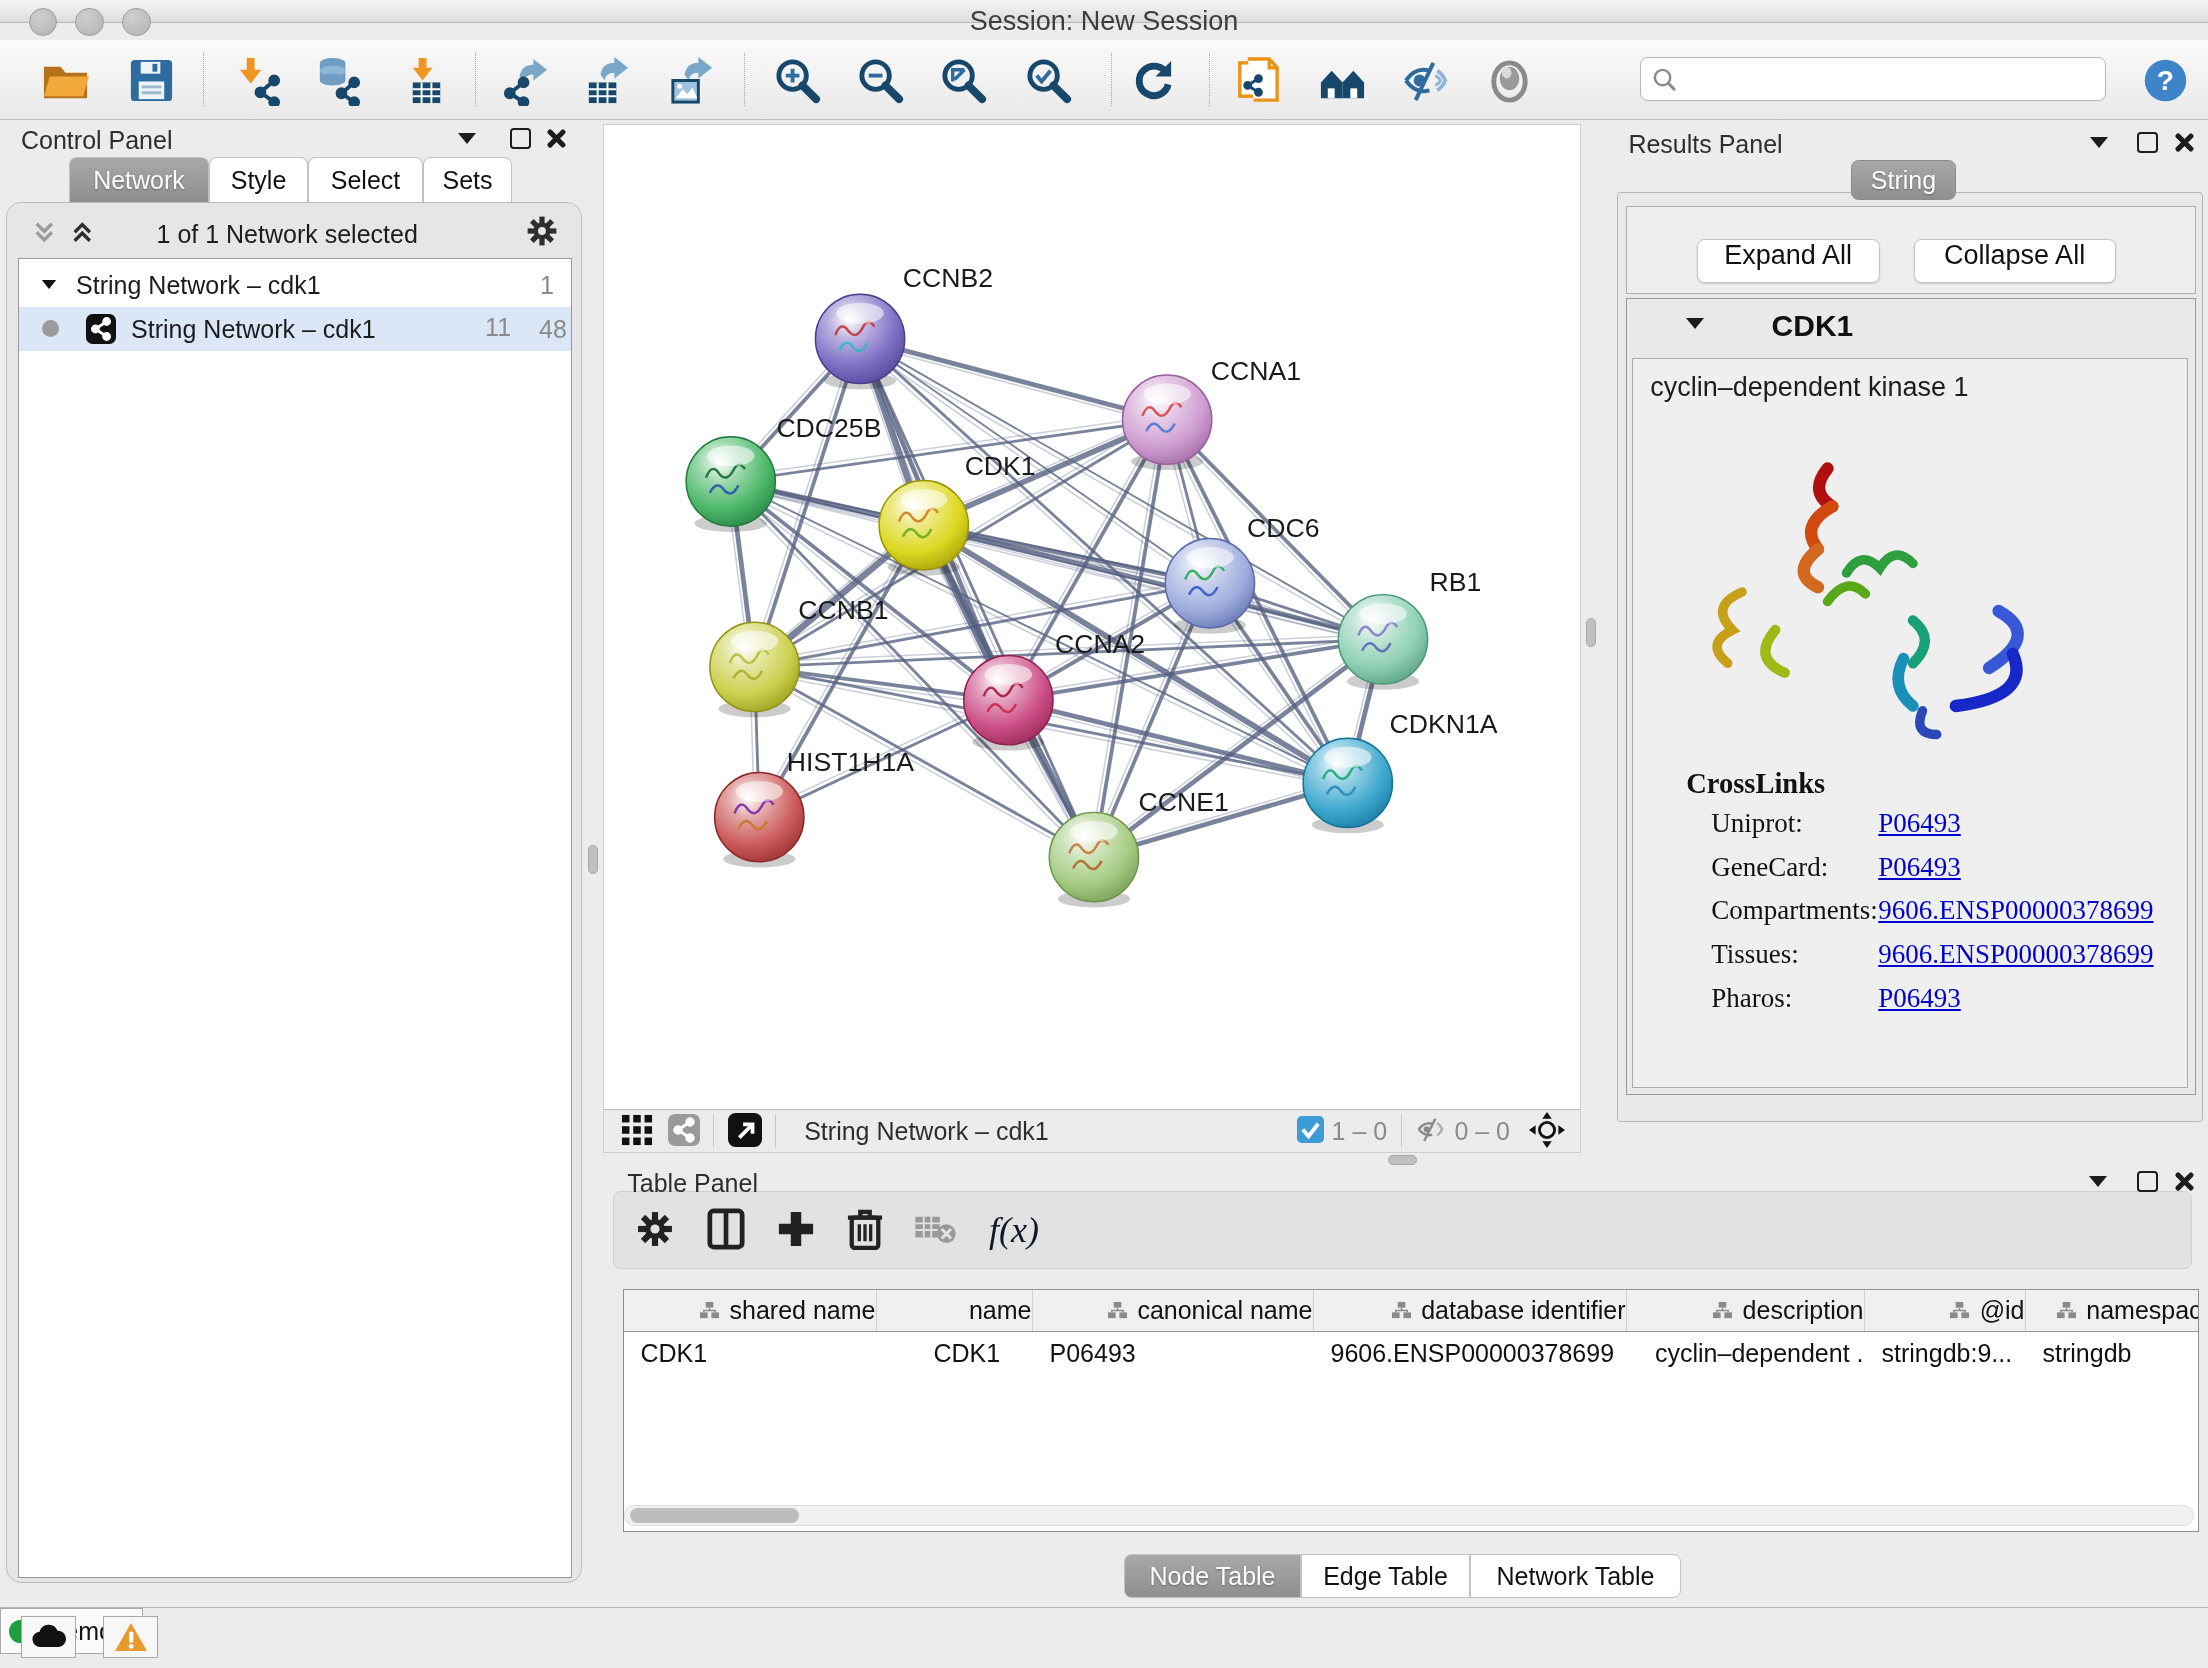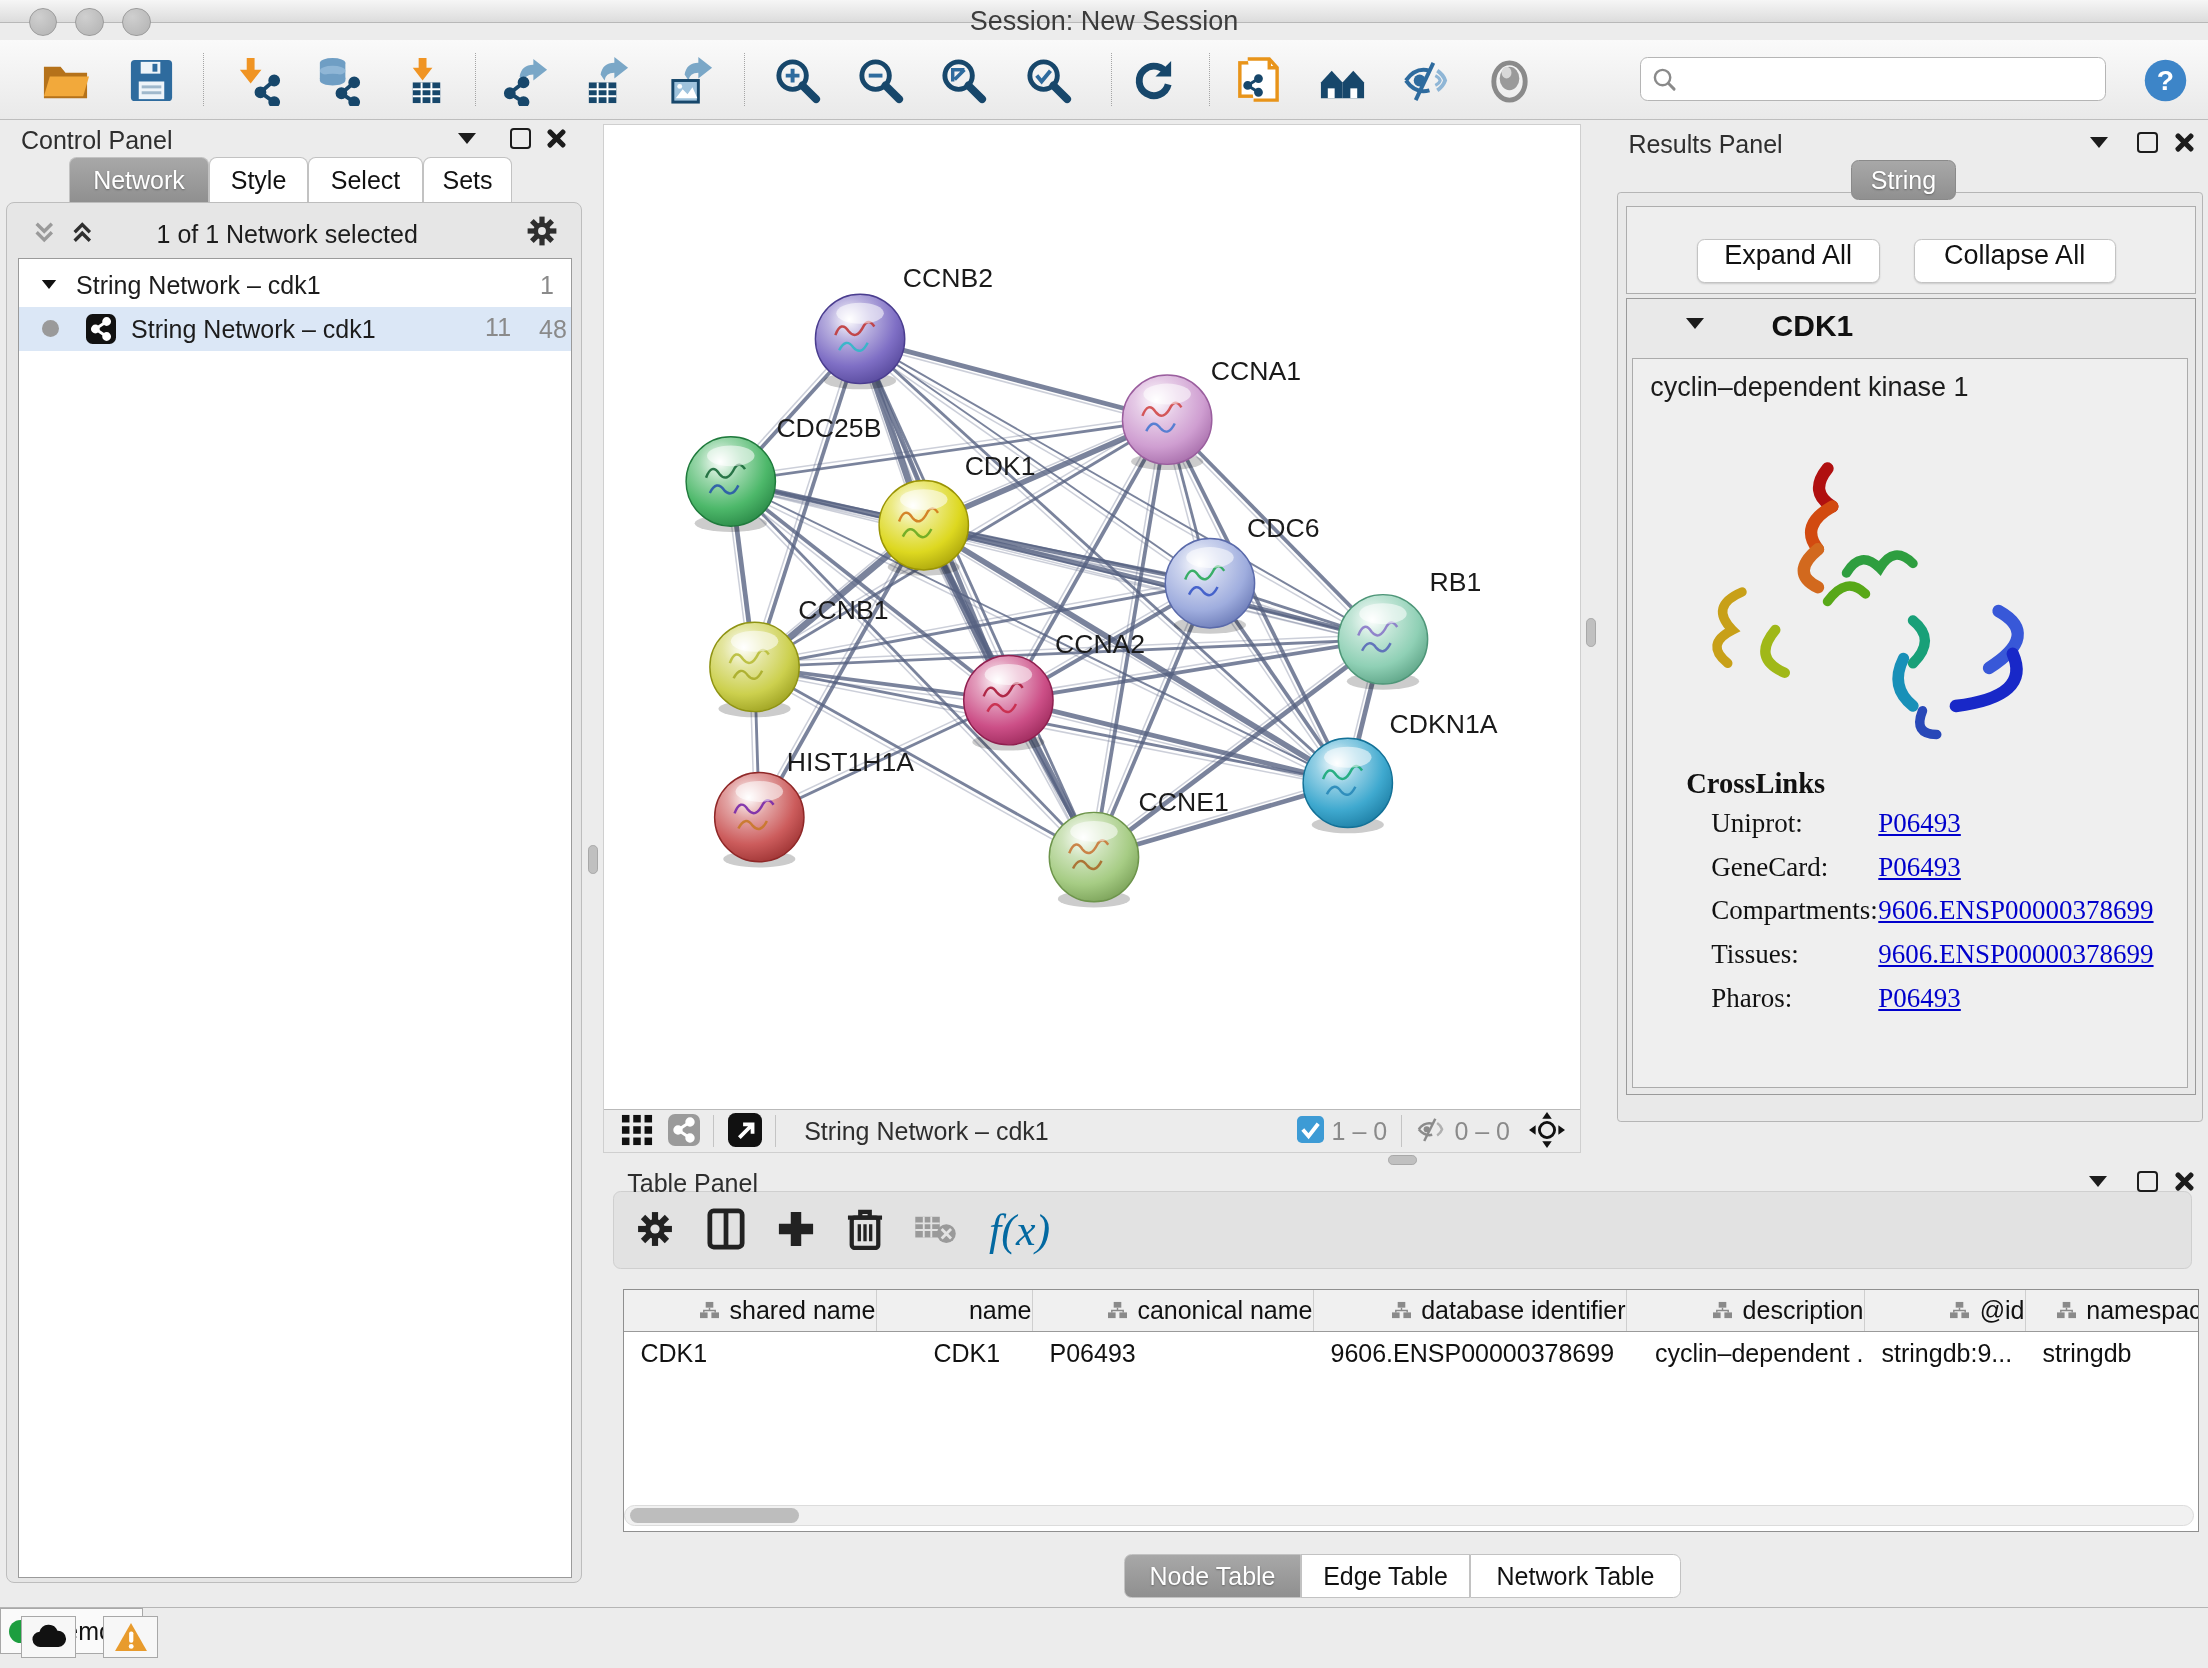--- a/index.html
+++ b/index.html
@@ -29,21 +29,21 @@
   .xmark { position:relative; width:23px; height:23px; display:inline-block; }
   .xmark::before,.xmark::after { content:""; position:absolute; left:9.5px; top:0; width:4.8px; height:23px; background:#1c1c1c; border-radius:1.9px; }
   .xmark::before { transform:rotate(45deg);} .xmark::after { transform:rotate(-45deg);}
 
   
   #control-panel { left:0; top:120px; width:590px; height:1469px; background:#ececec; }
   .panel-title { font-size:25px; color:#2e2e2e; }
   .tab { height:46px; border:1px solid #c2c2c2; border-bottom:none; background:#fff; color:#111;
     font-size:25px; display:flex; align-items:center; justify-content:center; border-radius:7.6px 7.6px 0 0; }
   .tab.active { background:linear-gradient(#a8a8a8,#8f8f8f); color:#fff; text-shadow:0 1px 1.9px #666; }
-  #cp-inner { left:5.7px; top:82px; width:576px; height:1381px; background:#e6e6e6; border:1px solid #bdbdbd; border-radius:8px; }
+  #cp-inner { left:5.7px; top:82px; width:576px; height:1381px; background:#e6e6e6; border:1px solid #bdbdbd; border-radius:15px; }
   #cp-list { left:11.4px; top:55px; width:554px; height:1320px; background:#fff; border:1px solid #9a9a9a; }
   .net-row { left:0; width:552px; height:44px; display:flex; align-items:center; font-size:25px; color:#1c1c1c; }
   .net-row.selected { background:#dbe7f6; }
   .count { color:#8a8a8a; font-size:25px; }
 
   
   #canvas { left:603px; top:124px; width:978px; height:1029px; background:#fff; border:1px solid #cfcfcf; }
   #graph-svg { left:0; top:0; width:978px; height:984px; }
   #net-bar { left:0; top:984px; width:976px; height:43px; background:#ececec; border-top:1px solid #b9b9b9;
     display:flex; align-items:center; }
@@ -797,21 +797,21 @@
             <g fill="#9a9a9a">
               <rect x="0" y="4" width="26" height="22"></rect>
             </g>
             <g stroke="#e2e2e2" stroke-width="2">
               <path d="M0 11h26M0 18h26M9 4v22M17 4v22"></path>
             </g>
             <circle cx="33" cy="22" r="10" fill="#9a9a9a"></circle>
             <path d="M28 17l10 10M38 17l-10 10" stroke="#e2e2e2" stroke-width="3"></path>
           </svg>
       </span>
-      <span style="font-family:'Liberation Serif', serif; font-style:italic; font-size:44px; color:#0369a1">f(x)</span>
+      <span style="font-family:'Liberation Serif', serif; font-style:italic; font-size:36px; color:#0f172a">f(x)</span>
     </div>
 
     <div id="tp-table" class="abs">
       <div id="tp-header">
         <div class="th">
             <svg width="21" height="19" viewBox="0 0 20 20">
               <g fill="#8a8a8a">
                 <rect x="6" y="1" width="8" height="6"></rect>
                 <rect x="0" y="12" width="8" height="6"></rect>
                 <rect x="12" y="12" width="8" height="6"></rect>

